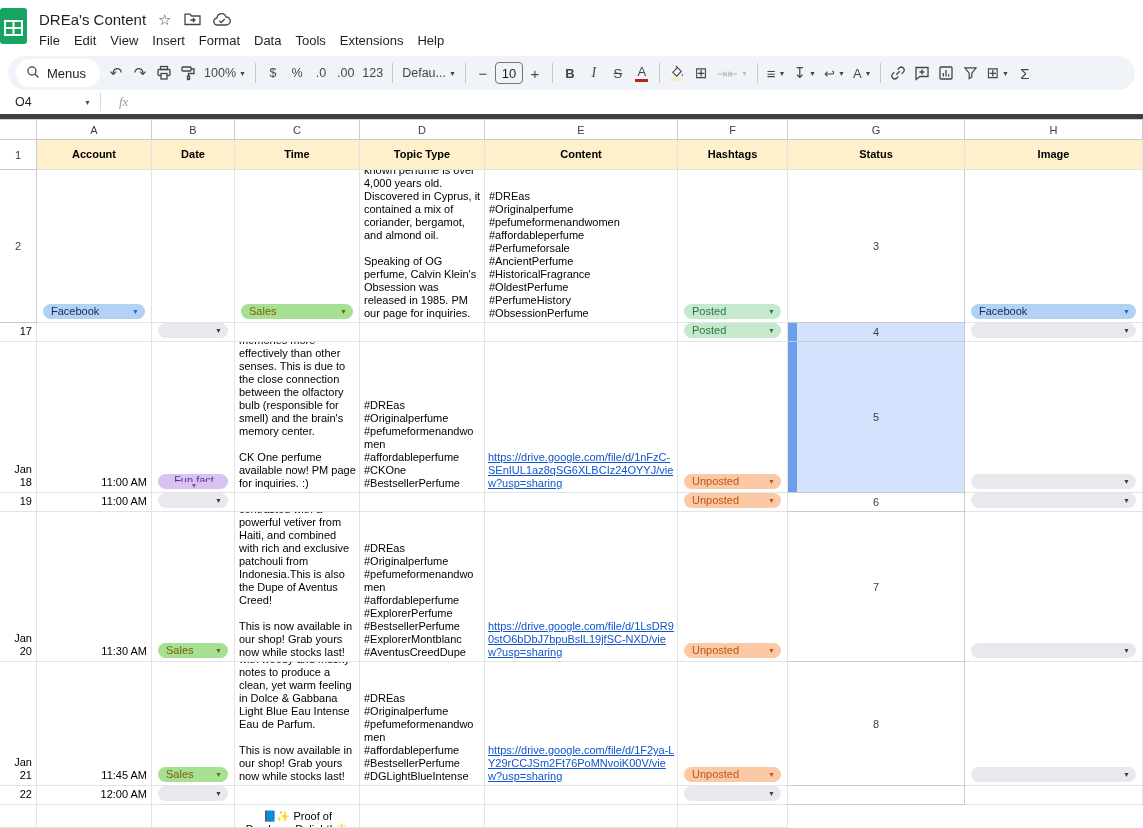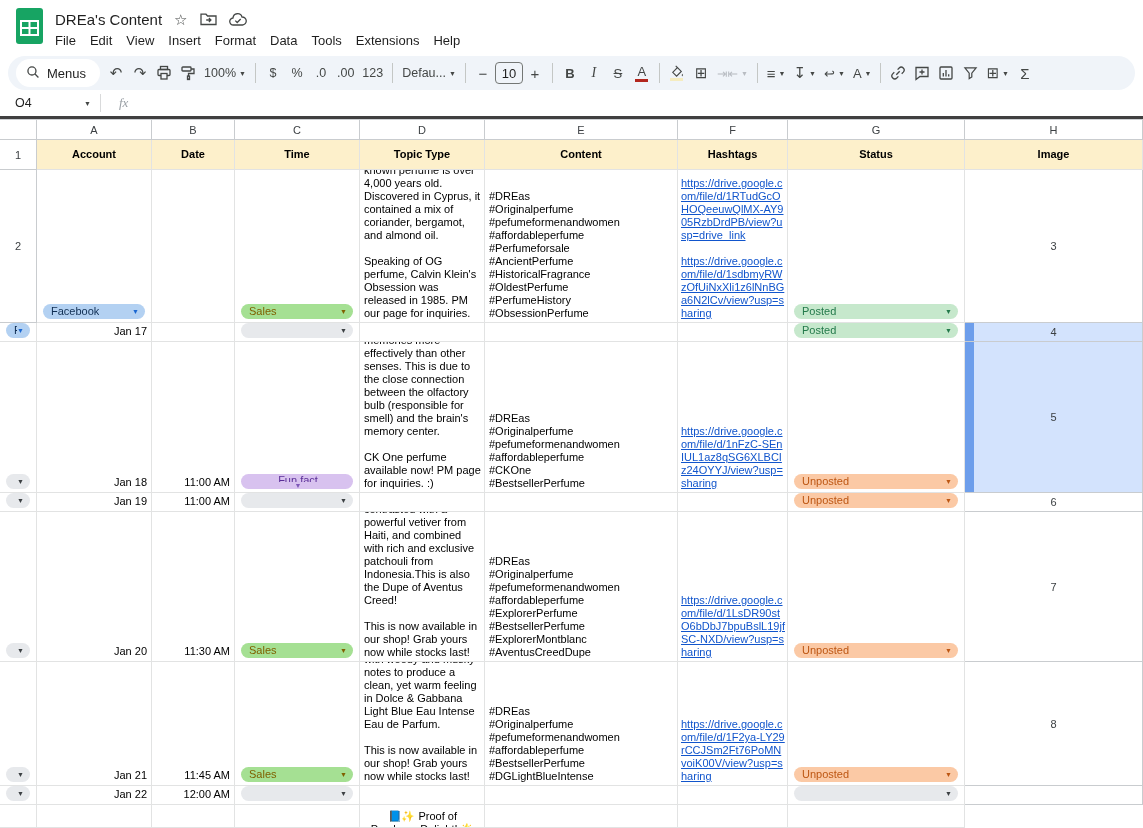--- a/index.html
+++ b/index.html
@@ -1,20 +1,20 @@
 <!DOCTYPE html>
 <html><head>
 <meta charset="utf-8">
 <style>
   *{box-sizing:border-box;margin:0;padding:0}
   html,body{width:1143px;height:828px;overflow:hidden}
   body{font-family:"Liberation Sans",sans-serif;background:#fff;color:#1f1f1f}
 
   
-  .titlebar{height:56px;display:flex;align-items:center;padding-left:16px}
+  .titlebar{height:56px;display:flex;align-items:center;}
   .title-block{margin-left:12px}
   .title-row{display:flex;align-items:center;gap:12px;height:24px}
   .doc-title{font-size:15px;color:#1f1f1f}
   .ticon{color:#444746;font-size:15px;line-height:1;display:flex;align-items:center}
   .menu-bar{display:flex;margin-left:-7px;margin-top:1px}
   .menu-item{font-size:13px;color:#1f1f1f;padding:1px 7px;border-radius:4px;cursor:default}
 
   
   .toolbar-wrap{padding:0 8px}
   .toolbar{height:34px;background:#f0f4f9;border-radius:17px;display:flex;align-items:center;padding:0 8px;color:#444746}
@@ -30,21 +30,21 @@
   .strike-s{text-decoration:line-through;font-size:13px}
   .stacked{display:flex;flex-direction:column;align-items:center;line-height:1}
   .bar-red{width:13px;height:3px;background:#b3261e;margin-top:1px}
   .bar-yellow{width:13px;height:3px;background:#f5ecc0;margin-top:1px}
   .fontsize-box{width:28px;height:22px;border:1px solid #747775;border-radius:4px;display:flex;align-items:center;justify-content:center;font-size:13px;color:#1f1f1f}
   .muted{color:#b8bcc2}
   .muted .caret{color:#b8bcc2}
   .pm{font-size:15px}
 
   
-  .formula-bar{height:29px;display:flex;align-items:center;border-bottom:3px solid #404040}
+  .formula-bar{height:29px;display:flex;align-items:center;border-bottom:5px solid #404040}
   .name-box{width:100px;height:100%;display:flex;align-items:center;justify-content:space-between;padding:0 9px 0 15px;font-size:12.5px}
   .fb-div{width:1px;height:18px;background:#d9dadb}
   .fx{font-size:13px;color:#9aa0a6;font-style:italic;font-family:"Liberation Serif",serif;margin-left:18px}
 
   
   .grid{display:grid;border-top:1px solid #cdd0d3;background:#fff}
   .hcell{background:#ffffff;border-right:1px solid #c9cccf;border-bottom:1px solid #c9cccf;display:flex;align-items:center;justify-content:center;font-size:11px;color:#3c4043}
   .rnum.sel{background:#d3e3fd;box-shadow:inset 9px 0 0 #6d9eeb}
   .cell{border-right:1px solid #e2e3e3;border-bottom:1px solid #e2e3e3;overflow:hidden;display:flex;font-size:11px;line-height:13px;color:#000;min-width:0}
   .cell.hdr1{background:#fdf0cb;align-items:center;justify-content:center;font-weight:700}
@@ -325,26 +325,20 @@
 #Originalperfume
 #pefumeformenandwomen
 #affordableperfume
 #Perfumeforsale
 #AncientPerfume
 #HistoricalFragrance
 #OldestPerfume
 #PerfumeHistory
 #ObsessionPerfume</div>
     </div>
-    <div class="cell links-cell">
-      <div class="links-inner">
-        <a class="gdlink">https://drive.google.com/file/d/1RTudGcOHOQeeuwQlMX-AY905RzbDrdPB/view?usp=drive_link</a>
-        <a class="gdlink">https://drive.google.com/file/d/1sdbmyRWzOfUiNxXli1z6lNnBGa6N2lCv/view?usp=sharing</a>
-      </div>
-    </div>
     <div class="cell chip-cell">
       <div class="chip" style="background: rgb(198, 232, 204);">
         <span class="clabel" style="color: rgb(35, 121, 74);">Posted</span>
         <span class="caret" style="color: rgb(35, 121, 74);">▼</span>
       </div>
     </div>
     <div class="hcell rnum">3</div>
     <div class="cell chip-cell">
       <div class="chip" style="background: rgb(179, 209, 242);">
         <span class="clabel" style="color: rgb(15, 46, 83);">Facebook</span>

